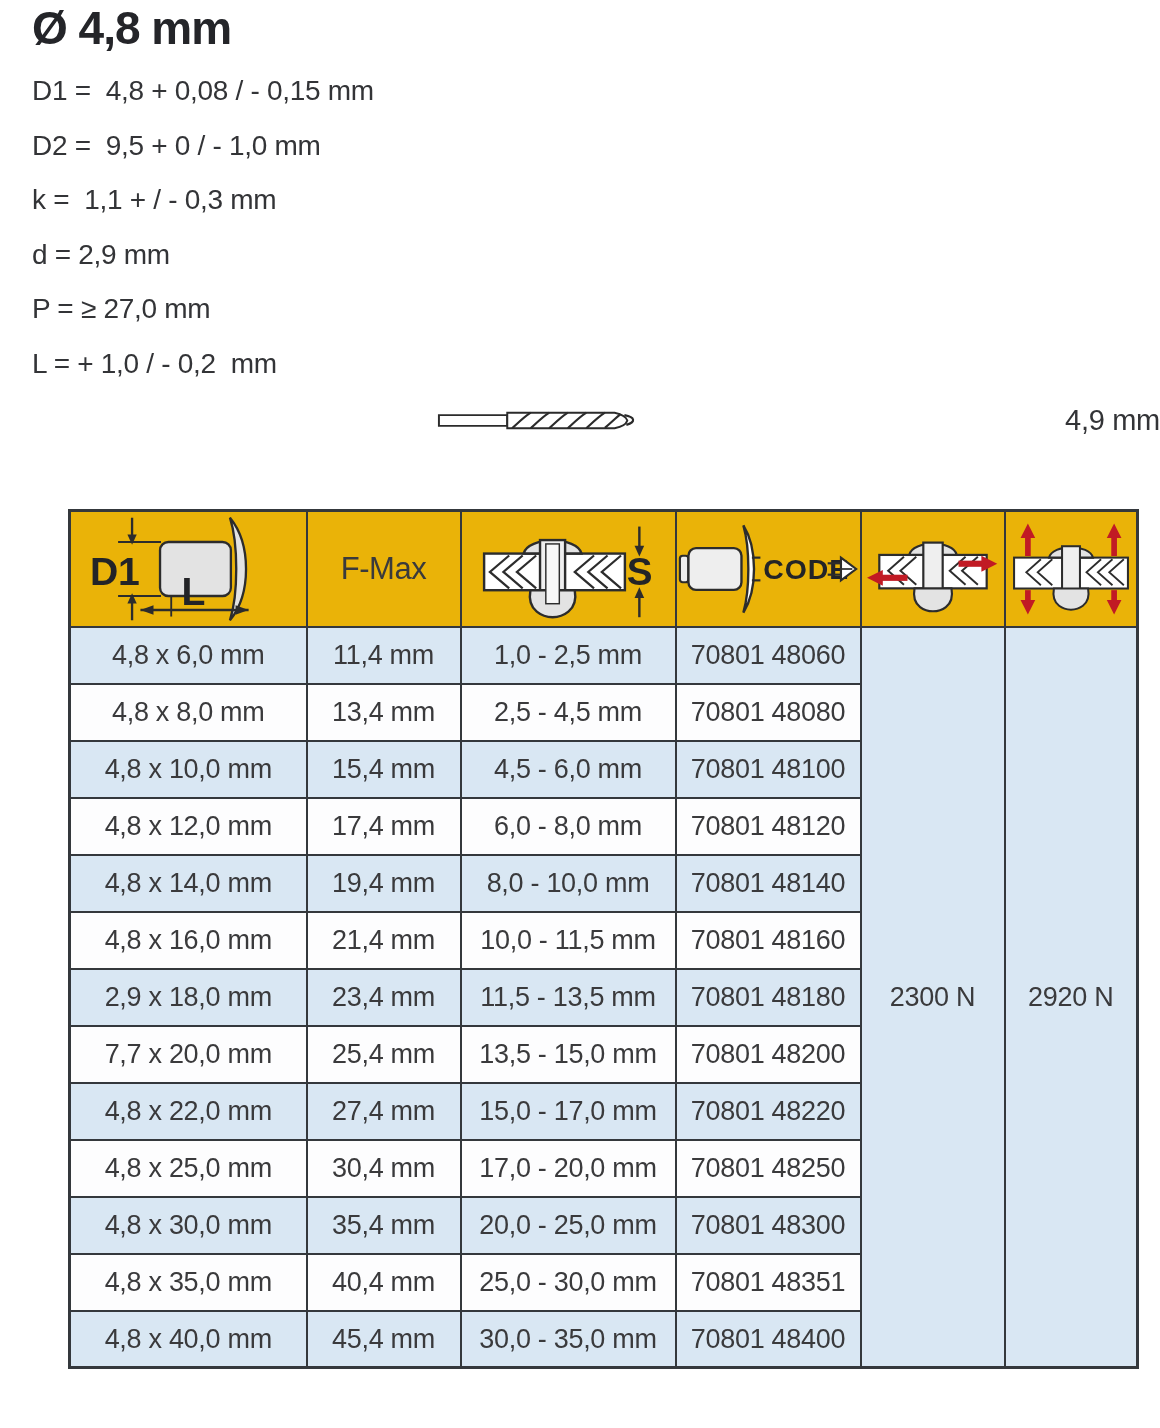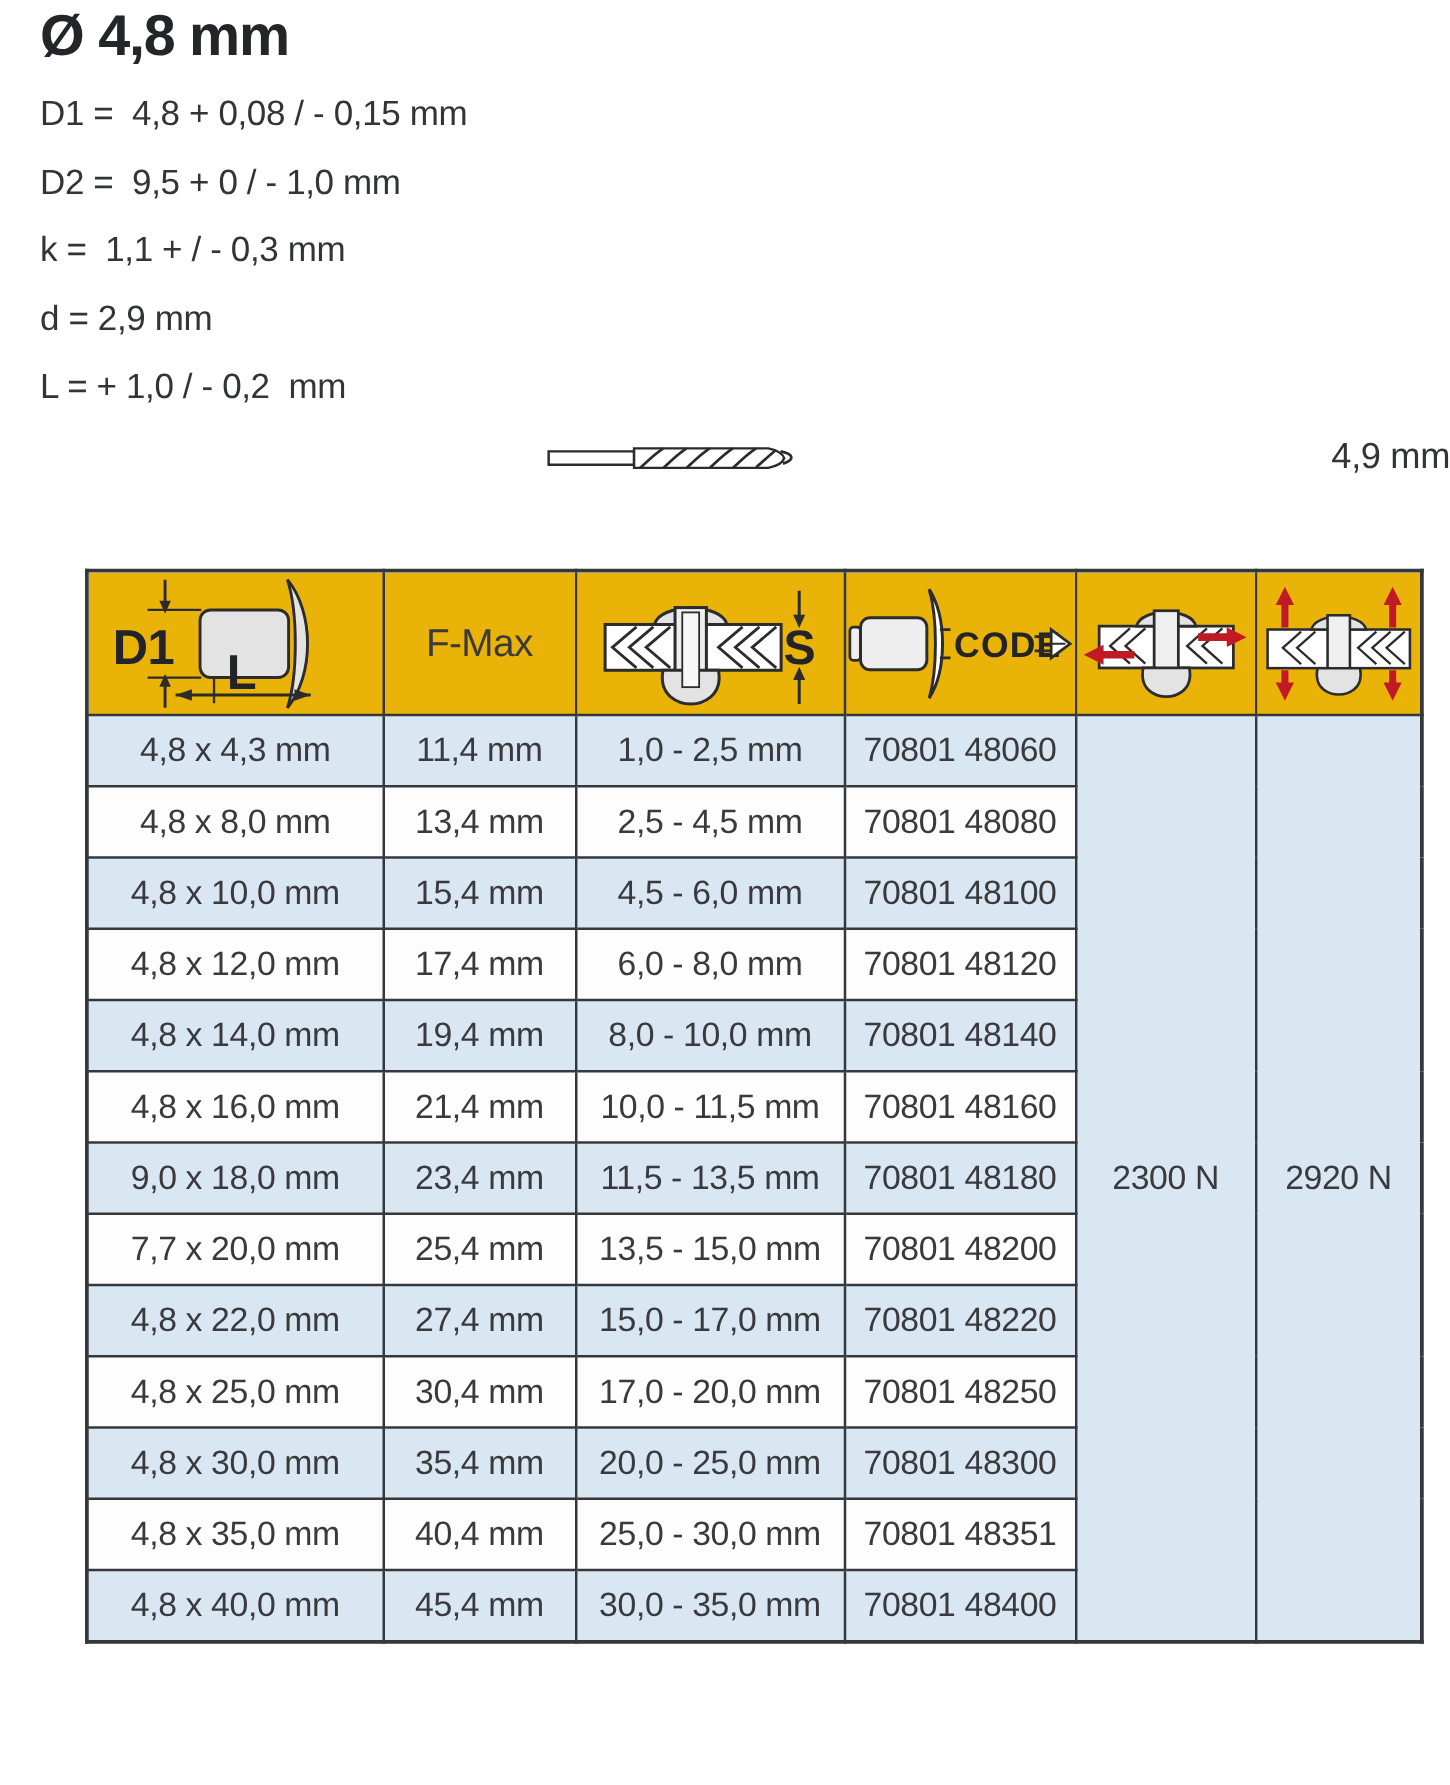--- a/index.html
+++ b/index.html
@@ -54,20 +54,21 @@
 
 <div class="content">
 
   <h1 class="title">Ø 4,8 mm</h1>
 
   <div>
     <div class="spec-line">D1 =  4,8 + 0,08 / - 0,15 mm</div>
     <div class="spec-line">D2 =  9,5 + 0 / - 1,0 mm</div>
     <div class="spec-line">k =  1,1 + / - 0,3 mm</div>
     <div class="spec-line">d = 2,9 mm</div>
+    <div class="spec-line">P = ≥ 27,0 mm</div>
     <div class="spec-line">L = + 1,0 / - 0,2  mm</div>
   </div>
 
   <div class="drill-row">
     <svg width="205" height="30" viewBox="0 0 210 30">
       <path d="M3,10 H73 V21 H3 Z" fill="#ffffff" stroke="#2b2b2b" stroke-width="2"></path>
       <path d="M73,7.5 H183 C190,9 195,12 196,15.5 C195,19 190,22 183,23.5 H73 Z" fill="#ffffff" stroke="#2b2b2b" stroke-width="2"></path>
       <path d="M78,23.5 C84,18 90,12 97,7.5" fill="none" stroke="#2b2b2b" stroke-width="2.2"></path>
       <path d="M97,23.5 C103,18 109,12 116,7.5" fill="none" stroke="#2b2b2b" stroke-width="2.2"></path>
       <path d="M116,23.5 C122,18 128,12 135,7.5" fill="none" stroke="#2b2b2b" stroke-width="2.2"></path>
@@ -179,21 +180,21 @@
             <line x1="22" y1="84" x2="22" y2="98" stroke="#c11a24" stroke-width="7"></line>
             <polygon points="13,96 22,114 31,96" fill="#c11a24"></polygon>
             <line x1="128" y1="84" x2="128" y2="98" stroke="#c11a24" stroke-width="7"></line>
             <polygon points="119,96 128,114 137,96" fill="#c11a24"></polygon>
           </svg>
         </th>
       </tr>
     </thead>
     <tbody>
         <tr class="row-blue">
-          <td>4,8 x 4,3 mm</td>
+          <td>4,8 x 6,0 mm</td>
           <td>11,4 mm</td>
           <td>1,0 - 2,5 mm</td>
           <td>70801 48060</td>
           <td rowspan="13" class="merged">2300 N</td>
           <td rowspan="13" class="merged">2920 N</td>
         </tr>
         <tr class="row-white">
           <td>4,8 x 8,0 mm</td>
           <td>13,4 mm</td>
           <td>2,5 - 4,5 mm</td>
@@ -217,21 +218,21 @@
           <td>8,0 - 10,0 mm</td>
           <td>70801 48140</td>
         </tr>
         <tr class="row-white">
           <td>4,8 x 16,0 mm</td>
           <td>21,4 mm</td>
           <td>10,0 - 11,5 mm</td>
           <td>70801 48160</td>
         </tr>
         <tr class="row-blue">
-          <td>9,0 x 18,0 mm</td>
+          <td>2,9 x 18,0 mm</td>
           <td>23,4 mm</td>
           <td>11,5 - 13,5 mm</td>
           <td>70801 48180</td>
         </tr>
         <tr class="row-white">
           <td>7,7 x 20,0 mm</td>
           <td>25,4 mm</td>
           <td>13,5 - 15,0 mm</td>
           <td>70801 48200</td>
         </tr>

